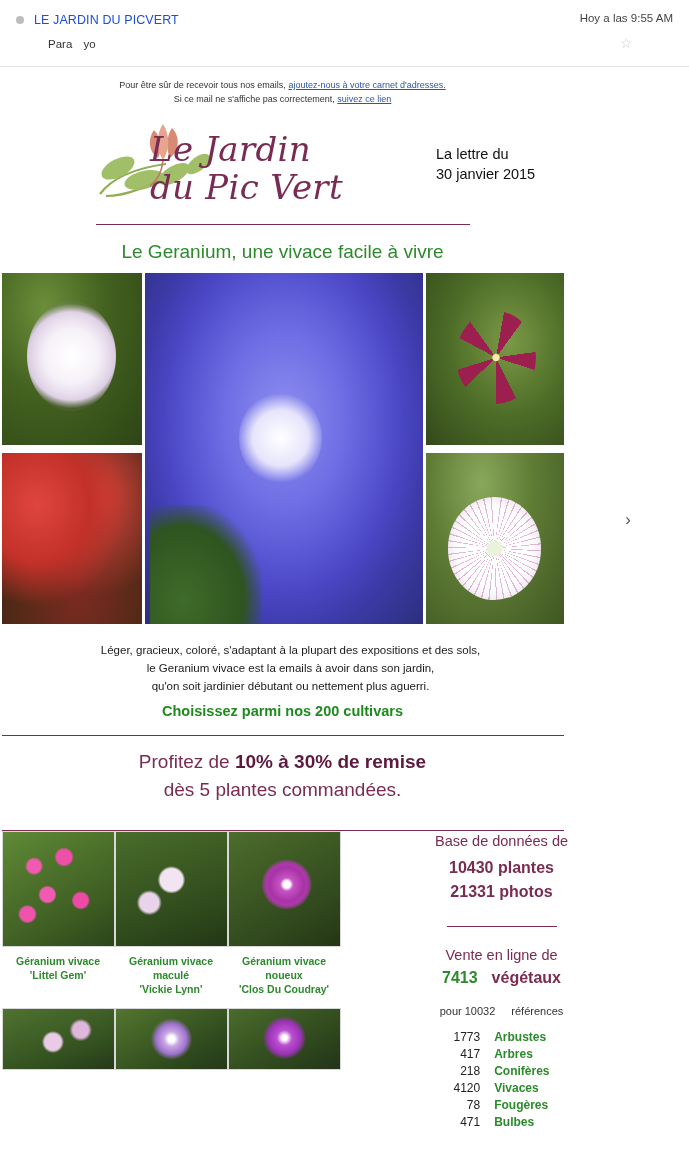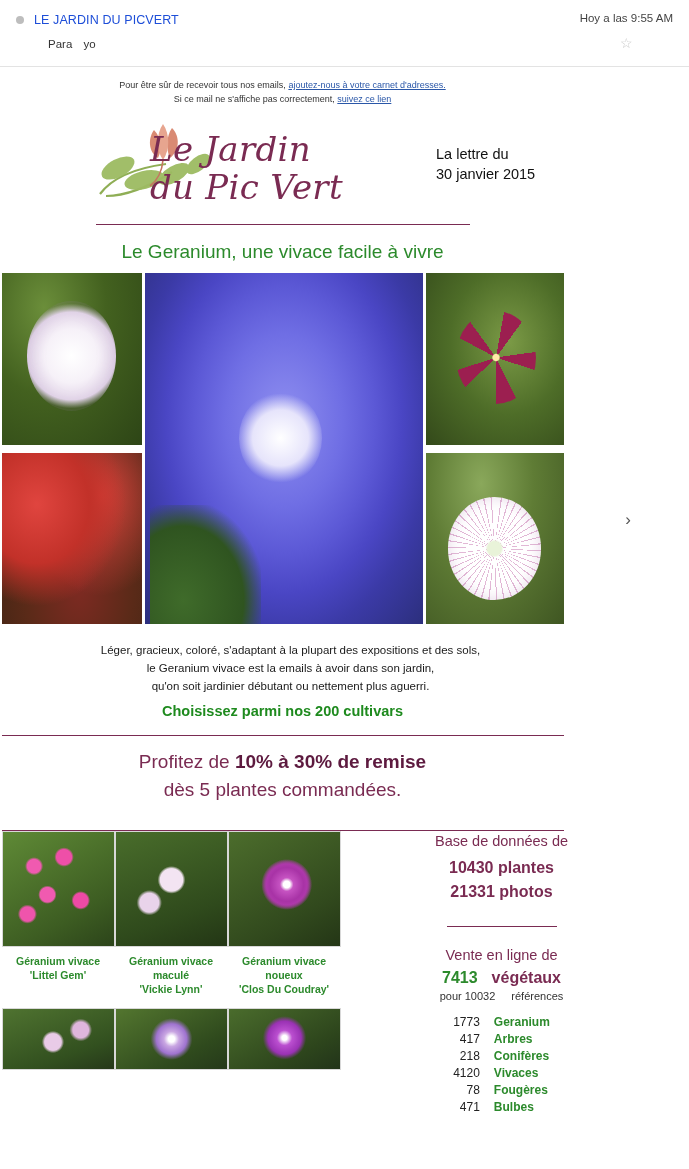--- a/index.html
+++ b/index.html
@@ -406,21 +406,21 @@
     font-size: 16px;
     font-weight: bold;
     color: #7a2b52;
   }
   .vente-sub {
     display: flex;
     justify-content: center;
     gap: 16px;
     font-size: 11px;
     color: #333;
-    margin-top: 3px;
+    margin-top: 18px;
   }
   .cat-table {
     margin: 12px auto 0 auto;
     border-collapse: collapse;
   }
   .cat-table td {
     font-size: 12px;
     padding: 1.5px 0;
   }
   .cat-num {
@@ -614,21 +614,21 @@
         </div>
         <div class="vente-sub">
           <span>pour 10032</span>
           <span>références</span>
         </div>
 
         <table class="cat-table">
           <tbody>
             <tr>
               <td class="cat-num">1773</td>
-              <td class="cat-name">Geranium</td>
+              <td class="cat-name">Arbustes</td>
             </tr>
             <tr>
               <td class="cat-num">417</td>
               <td class="cat-name">Arbres</td>
             </tr>
             <tr>
               <td class="cat-num">218</td>
               <td class="cat-name">Conifères</td>
             </tr>
             <tr>

